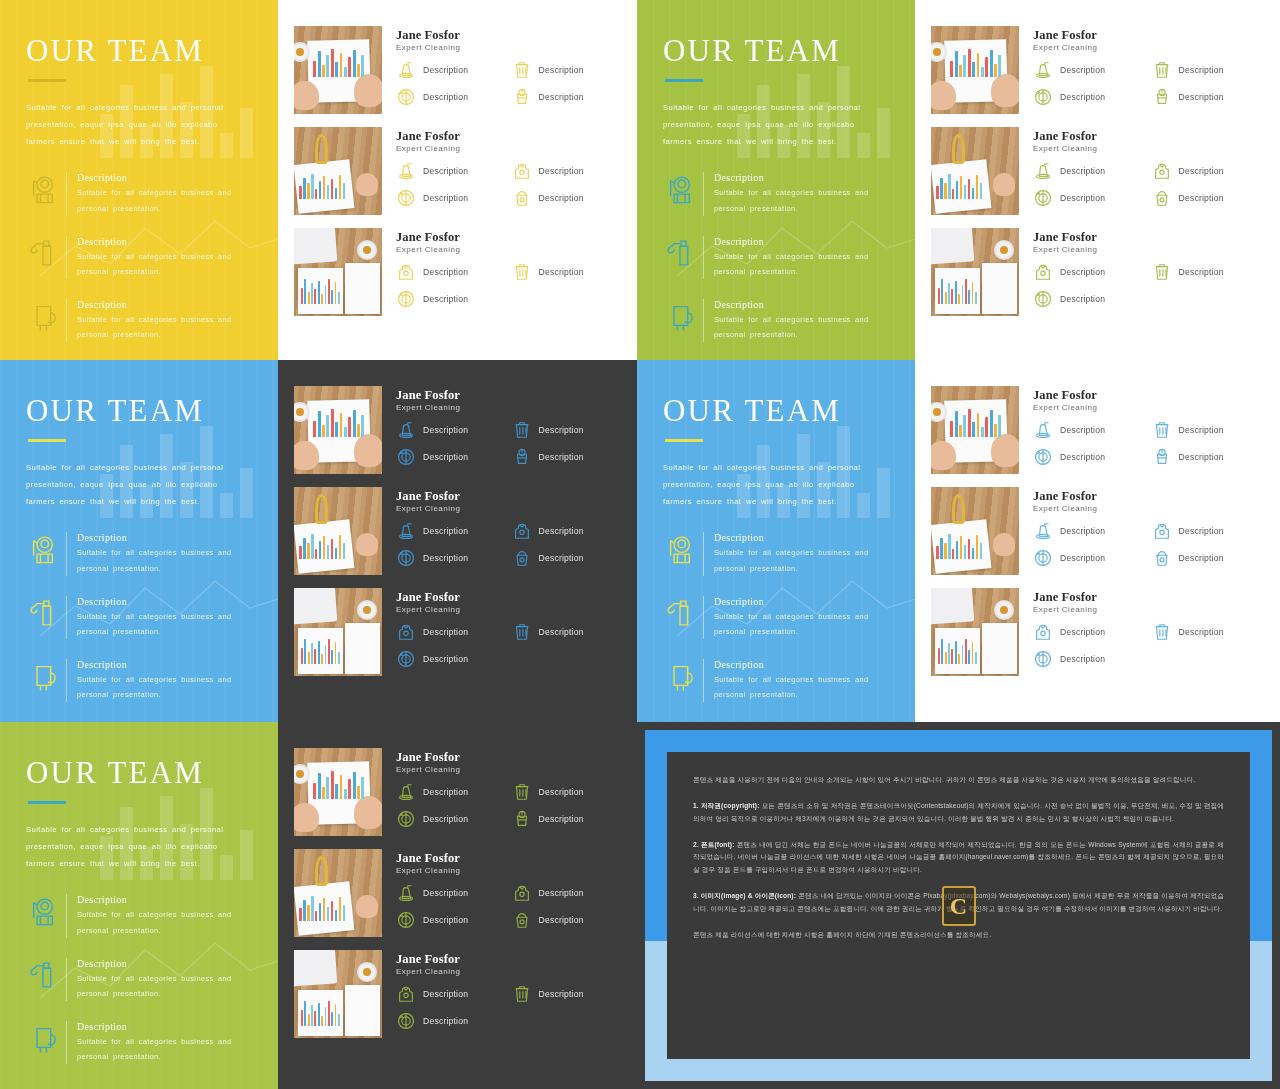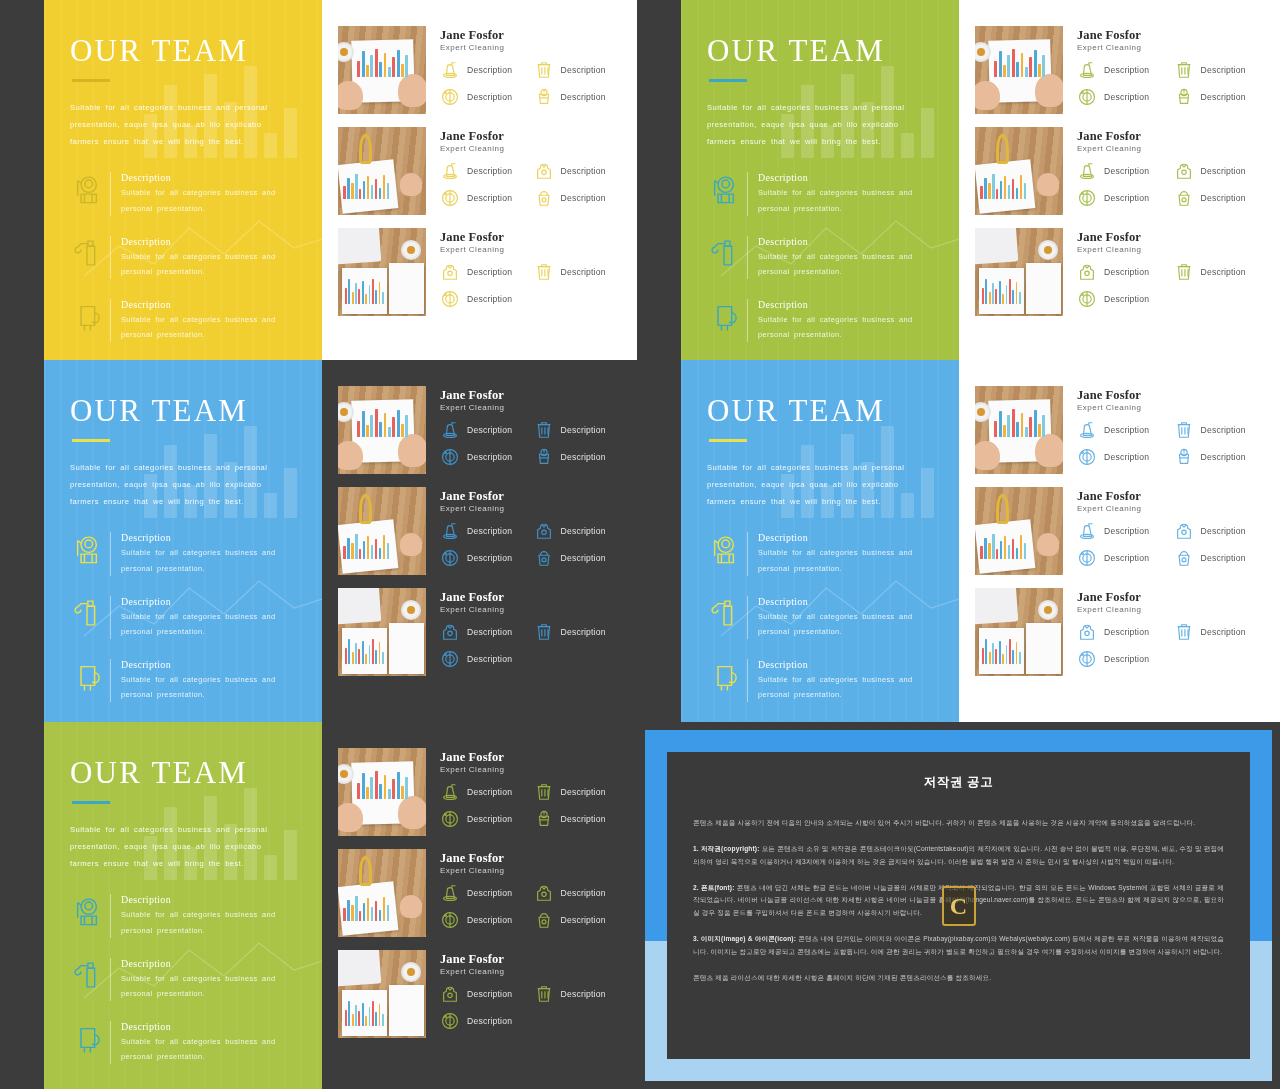--- a/index.html
+++ b/index.html
@@ -22,21 +22,20 @@
     display: flex;
   }
 
   
   .left-panel {
     position: relative;
     width: 278px;
     flex: 0 0 278px;
     overflow: hidden;
     padding: 34px 26px 0 26px;
-    margin-left: 44px;
   }
   .left-panel.yellow { background: #f2cf30; }
   .left-panel.green  { background: #a5c243; }
   .left-panel.blue   { background: #5bb0e8; }
   .left-panel.green2 { background: #a9c446; }
 
   .lp-bg {
     position: absolute; inset: 0;
     opacity: .13;
     background:
@@ -1559,21 +1558,20 @@
           </div>
         </div>
       </div>
   </div>
 
   <div class="copy-slide">
     <div class="cs-frame">
       <div class="cs-b1"></div>
       <div class="cs-b2"></div>
       <div class="cs-inner">
-        <div class="cs-title">저작권 공고</div>
         <div class="cs-p">콘텐츠 제품을 사용하기 전에 다음의 안내와 소개되는 사항이 있어 주시기 바랍니다. 귀하가 이 콘텐츠 제품을 사용하는 것은 사용자 계약에 동의하셨음을 알려드립니다.</div>
         <div class="cs-p">
           <b>1. 저작권(copyright):</b>
           <span>모든 콘텐츠의 소유 및 저작권은 콘텐츠테이크아웃(Contentstakeout)의 제작자에게 있습니다. 사전 승낙 없이 불법적 이용, 무단전재, 배포, 수정 및 편집에 의하여 영리 목적으로 이용하거나 제3자에게 이용하게 하는 것은 금지되어 있습니다. 이러한 불법 행위 발견 시 준하는 민사 및 형사상의 사법적 책임이 따릅니다.</span>
         </div>
         <div class="cs-p">
           <b>2. 폰트(font):</b>
           <span>콘텐츠 내에 담긴 서체는 한글 폰트는 네이버 나눔글꼴의 서체로만 제작되어 제작되었습니다. 한글 외의 모든 폰트는 Windows System에 포함된 서체의 글꼴로 제작되었습니다. 네이버 나눔글꼴 라이선스에 대한 자세한 사항은 네이버 나눔글꼴 홈페이지(hangeul.naver.com)를 참조하세요. 폰트는 콘텐츠와 함께 제공되지 않으므로, 필요하실 경우 정품 폰트를 구입하셔서 다른 폰트로 변경하여 사용하시기 바랍니다.</span>
         </div>
         <div class="cs-p">

